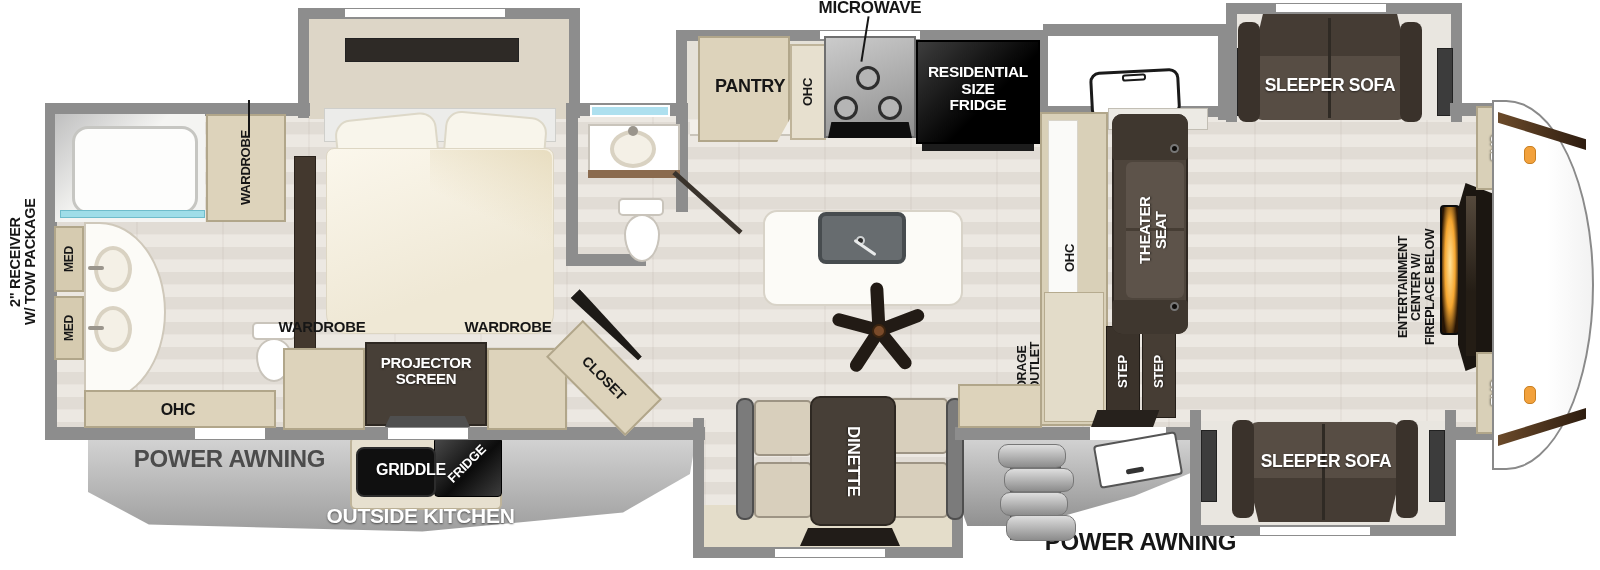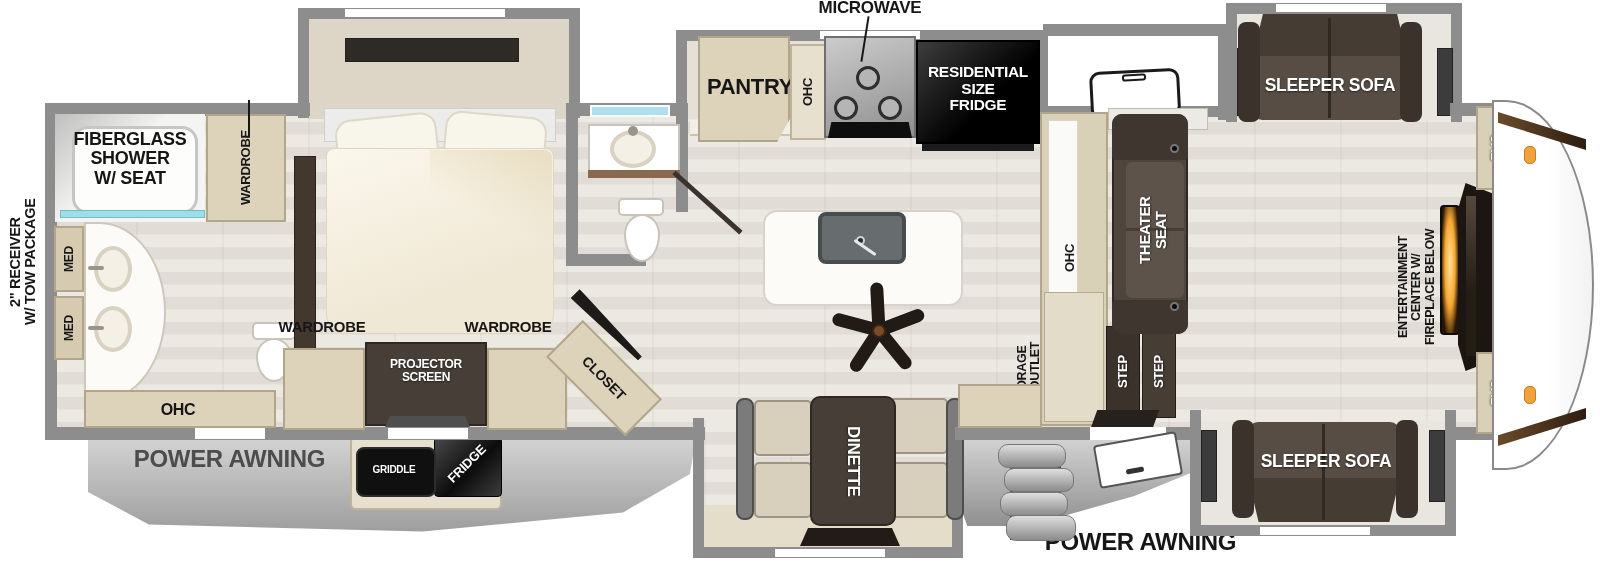--- a/index.html
+++ b/index.html
@@ -30,21 +30,22 @@
 
   <div class="floor" style="left:50px;top:110px;width:1442px;height:322px;"></div>
 
   <div class="abs" style="left:88px;top:438px;width:608px;height:120px;background:linear-gradient(180deg,#d3d3d3,#8f8f8f);clip-path:polygon(0% 0%,100% 0%,99% 30%,88% 62%,55% 78%,10% 72%,0% 45%);border-radius:0 0 0 28px;"></div>
   <div class="lbl" style="left:122px;top:444px;width:215px;height:30px;font-size:24px;color:#4c4c4c;text-shadow:none;">POWER AWNING</div>
 
   <div class="beige2" style="left:350px;top:436px;width:152px;height:74px;border-radius:6px;"></div>
   <div class="abs" style="left:434px;top:437px;width:66px;height:58px;background:linear-gradient(135deg,#4a4a4a,#0c0c0c 55%,#3d3d3d);border-radius:4px;border:1px solid #000;"></div>
   <div class="lbl wlbl" style="left:430px;top:455px;width:74px;height:18px;font-size:13px;transform:rotate(-45deg);">FRIDGE</div>
   <div class="abs" style="left:356px;top:447px;width:76px;height:46px;background:#101010;border-radius:8px;border:2px solid #2c2c2c;"></div>
-  <div class="lbl wlbl" style="left:356px;top:448px;width:76px;height:44px;font-size:10px;">GRIDDLE</div>
+  <div class="lbl wlbl" style="left:373px;top:448px;width:76px;height:44px;font-size:16px;">GRIDDLE</div>
+  <div class="lbl wlbl" style="left:318px;top:503px;width:205px;height:26px;font-size:21px;">OUTSIDE KITCHEN</div>
 
   <div class="abs" style="left:958px;top:438px;width:232px;height:88px;background:linear-gradient(180deg,#d3d3d3,#909090);clip-path:polygon(0 0,100% 0,100% 40%,76% 66%,30% 100%,4% 100%,0 70%);"></div>
   <div class="lbl" style="left:1038px;top:527px;width:205px;height:30px;font-size:24px;">POWER AWNING</div>
 
   <div class="abs" style="left:1010px;top:448px;width:5px;height:92px;background:#4f4f4f;"></div>
   <div class="abs" style="left:1056px;top:448px;width:5px;height:92px;background:#4f4f4f;"></div>
   <div class="abs" style="left:998px;top:444px;width:66px;height:22px;background:linear-gradient(180deg,#dedede,#8c8c8c);border-radius:10px;border:1px solid #777;"></div>
   <div class="abs" style="left:1004px;top:468px;width:68px;height:22px;background:linear-gradient(180deg,#dedede,#8c8c8c);border-radius:10px;border:1px solid #777;"></div>
   <div class="abs" style="left:1000px;top:492px;width:66px;height:22px;background:linear-gradient(180deg,#dedede,#8c8c8c);border-radius:10px;border:1px solid #777;"></div>
   <div class="abs" style="left:1006px;top:515px;width:68px;height:24px;background:linear-gradient(180deg,#dedede,#8c8c8c);border-radius:10px;border:1px solid #777;"></div>
@@ -123,23 +124,20 @@
   <div class="wall" style="left:1450px;top:103px;width:48px;height:13px;"></div>
   <div class="wall" style="left:45px;top:427px;width:660px;height:13px;"></div>
   <div class="win-white" style="left:195px;top:428px;width:70px;height:11px;"></div>
   <div class="wall" style="left:955px;top:427px;width:135px;height:13px;"></div>
   <div class="wall" style="left:1166px;top:427px;width:34px;height:13px;"></div>
   <div class="wall" style="left:1445px;top:427px;width:53px;height:13px;"></div>
 
   <div class="abs" style="left:55px;top:114px;width:150px;height:108px;background:linear-gradient(135deg,#bfbfbf,#f4f4f2 45%);"></div>
   <div class="abs" style="left:72px;top:126px;width:126px;height:88px;background:#fdfdfc;border:3px solid #c6c6c2;border-radius:16px;box-sizing:border-box;"></div>
   <div class="abs" style="left:60px;top:210px;width:145px;height:8px;background:#9fdde8;border:1px solid #6fbccb;box-sizing:border-box;"></div>
-  <div class="lbl" style="left:56px;top:126px;width:148px;height:66px;font-size:18px;">FIBERGLASS
-SHOWER
-W/ SEAT</div>
 
   <div class="beige" style="left:206px;top:114px;width:80px;height:108px;"></div>
   <div class="lbl v-up" style="left:206px;top:116px;width:80px;height:104px;font-size:13px;">WARDROBE</div>
   <div class="abs" style="left:248px;top:100px;width:2px;height:36px;background:#161616;"></div>
 
   <div class="beige" style="left:54px;top:226px;width:30px;height:66px;background:#d6cbb0;"></div>
   <div class="lbl v-up" style="left:54px;top:226px;width:30px;height:66px;font-size:12px;">MED</div>
   <div class="beige" style="left:54px;top:296px;width:30px;height:64px;background:#d6cbb0;"></div>
   <div class="lbl v-up" style="left:54px;top:296px;width:30px;height:64px;font-size:12px;">MED</div>
 
@@ -162,21 +160,21 @@
 
   <div class="abs" style="left:324px;top:108px;width:232px;height:34px;background:#ececea;border:1px solid #cfcfcb;box-sizing:border-box;"></div>
   <div class="abs" style="left:336px;top:116px;width:102px;height:54px;background:#f8f5eb;border:2px solid #ddd8c8;border-radius:16px;transform:rotate(-6deg);box-sizing:border-box;"></div>
   <div class="abs" style="left:444px;top:114px;width:102px;height:56px;background:#f8f5eb;border:2px solid #ddd8c8;border-radius:16px;transform:rotate(5deg);box-sizing:border-box;"></div>
   <div class="abs" style="left:326px;top:148px;width:228px;height:186px;background:linear-gradient(160deg,#fbf7ec,#efe8d5 70%);border:1px solid #ddd6c3;border-radius:8px 8px 20px 20px;box-sizing:border-box;"></div>
   <div class="abs" style="left:430px;top:150px;width:122px;height:120px;background:linear-gradient(205deg,#e8ddc0,transparent 55%);border-radius:0 8px 0 0;"></div>
 
   <div class="beige" style="left:283px;top:348px;width:82px;height:82px;"></div>
   <div class="lbl" style="left:266px;top:318px;width:112px;height:18px;font-size:15px;">WARDROBE</div>
   <div class="darkwood" style="left:365px;top:342px;width:122px;height:84px;"></div>
-  <div class="lbl wlbl" style="left:370px;top:352px;width:112px;height:38px;font-size:12px;">PROJECTOR
+  <div class="lbl wlbl" style="left:370px;top:352px;width:112px;height:38px;font-size:15px;">PROJECTOR
 SCREEN</div>
   <div class="abs" style="left:385px;top:416px;width:85px;height:11px;background:#4f4f4f;clip-path:polygon(6% 0,94% 0,100% 100%,0 100%);"></div>
   <div class="win-white" style="left:388px;top:428px;width:80px;height:11px;"></div>
   <div class="beige" style="left:487px;top:348px;width:80px;height:82px;"></div>
   <div class="lbl" style="left:452px;top:318px;width:112px;height:18px;font-size:15px;">WARDROBE</div>
 
   <div class="beige" style="left:548px;top:352px;width:112px;height:52px;transform:rotate(45deg);"></div>
   <div class="lbl" style="left:558px;top:368px;width:92px;height:20px;font-size:14px;transform:rotate(45deg);">CLOSET</div>
   <div class="abs" style="left:575px;top:287px;width:92px;height:13px;background:#1d1a17;transform:rotate(45deg);transform-origin:left center;clip-path:polygon(0 0,100% 30%,100% 70%,0 100%);"></div>
 
@@ -187,21 +185,21 @@
   <div class="white-fix" style="left:588px;top:124px;width:92px;height:52px;"></div>
   <div class="abs" style="left:588px;top:170px;width:92px;height:8px;background:#8a6a4e;"></div>
   <div class="abs" style="left:610px;top:130px;width:46px;height:38px;background:#f4f0e6;border:4px solid #d9d2c2;border-radius:50%;box-sizing:border-box;"></div>
   <div class="abs" style="left:628px;top:126px;width:10px;height:10px;background:#9a958c;border-radius:50%;"></div>
   <div class="abs" style="left:618px;top:198px;width:46px;height:18px;background:#fff;border:2px solid #c9c4bb;border-radius:5px;box-sizing:border-box;"></div>
   <div class="abs" style="left:624px;top:214px;width:36px;height:48px;background:#fff;border:2px solid #c9c4bb;border-radius:50% 50% 50% 50% / 42% 42% 58% 58%;box-sizing:border-box;"></div>
   <div class="abs" style="left:674px;top:170px;width:90px;height:5px;background:#3a332c;transform:rotate(42deg);transform-origin:left center;"></div>
 
   <div class="abs" style="left:690px;top:120px;width:348px;height:16px;background:#f2efe9;border-bottom:2px solid #c9c4ba;box-sizing:border-box;"></div>
   <div class="beige" style="left:698px;top:36px;width:92px;height:106px;clip-path:polygon(0 0,100% 0,100% 78%,86% 100%,0 100%);"></div>
-  <div class="lbl" style="left:698px;top:76px;width:104px;height:22px;font-size:22px;">PANTRY</div>
+  <div class="lbl" style="left:698px;top:76px;width:104px;height:22px;font-size:18px;">PANTRY</div>
   <div class="beige2" style="left:790px;top:44px;width:36px;height:96px;"></div>
   <div class="lbl v-up" style="left:790px;top:48px;width:36px;height:88px;font-size:13px;">OHC</div>
 
   <div class="abs" style="left:824px;top:36px;width:92px;height:102px;background:linear-gradient(160deg,#cbcbcb,#8e8e8e);border:2px solid #6f6f6f;box-sizing:border-box;"></div>
   <div class="abs" style="left:856px;top:66px;width:24px;height:24px;border:3px solid #2e2e2e;border-radius:50%;background:#b5b5b5;box-sizing:border-box;"></div>
   <div class="abs" style="left:834px;top:96px;width:24px;height:24px;border:3px solid #2e2e2e;border-radius:50%;background:#b5b5b5;box-sizing:border-box;"></div>
   <div class="abs" style="left:878px;top:96px;width:24px;height:24px;border:3px solid #2e2e2e;border-radius:50%;background:#b5b5b5;box-sizing:border-box;"></div>
   <div class="abs" style="left:828px;top:122px;width:84px;height:16px;background:#0e0e0e;clip-path:polygon(4% 0,96% 0,100% 100%,0 100%);"></div>
   <div class="abs" style="left:864px;top:16px;width:2px;height:46px;background:#161616;transform:rotate(9deg);"></div>
   <div class="lbl" style="left:800px;top:-2px;width:140px;height:20px;font-size:17px;">MICROWAVE</div>

